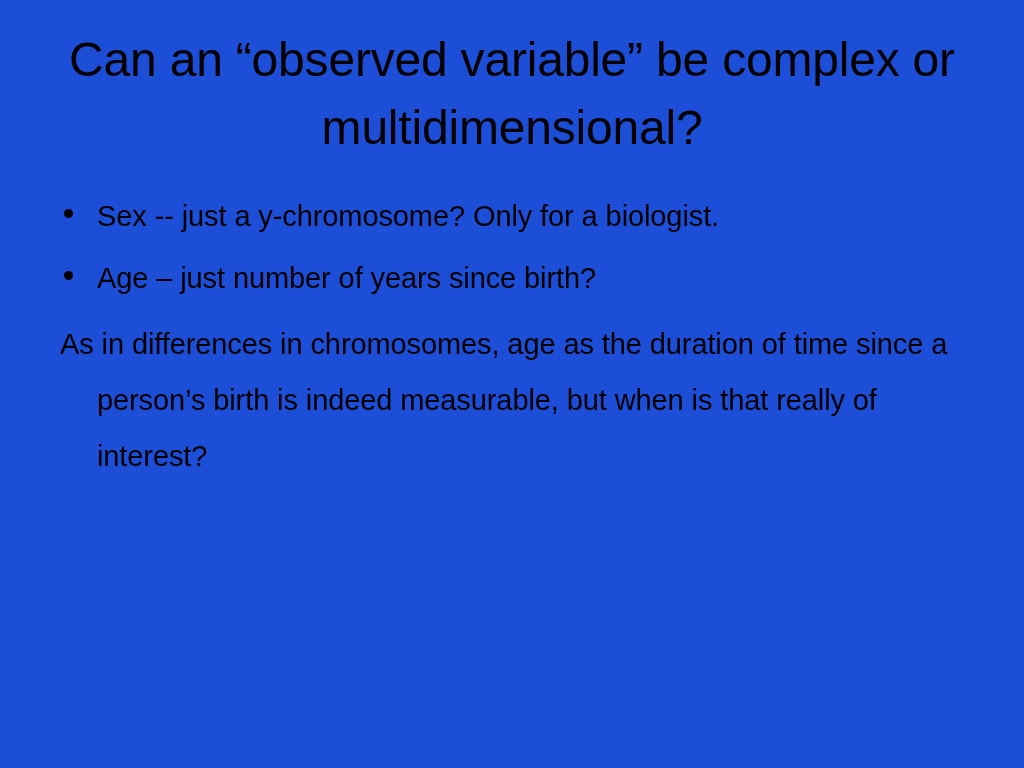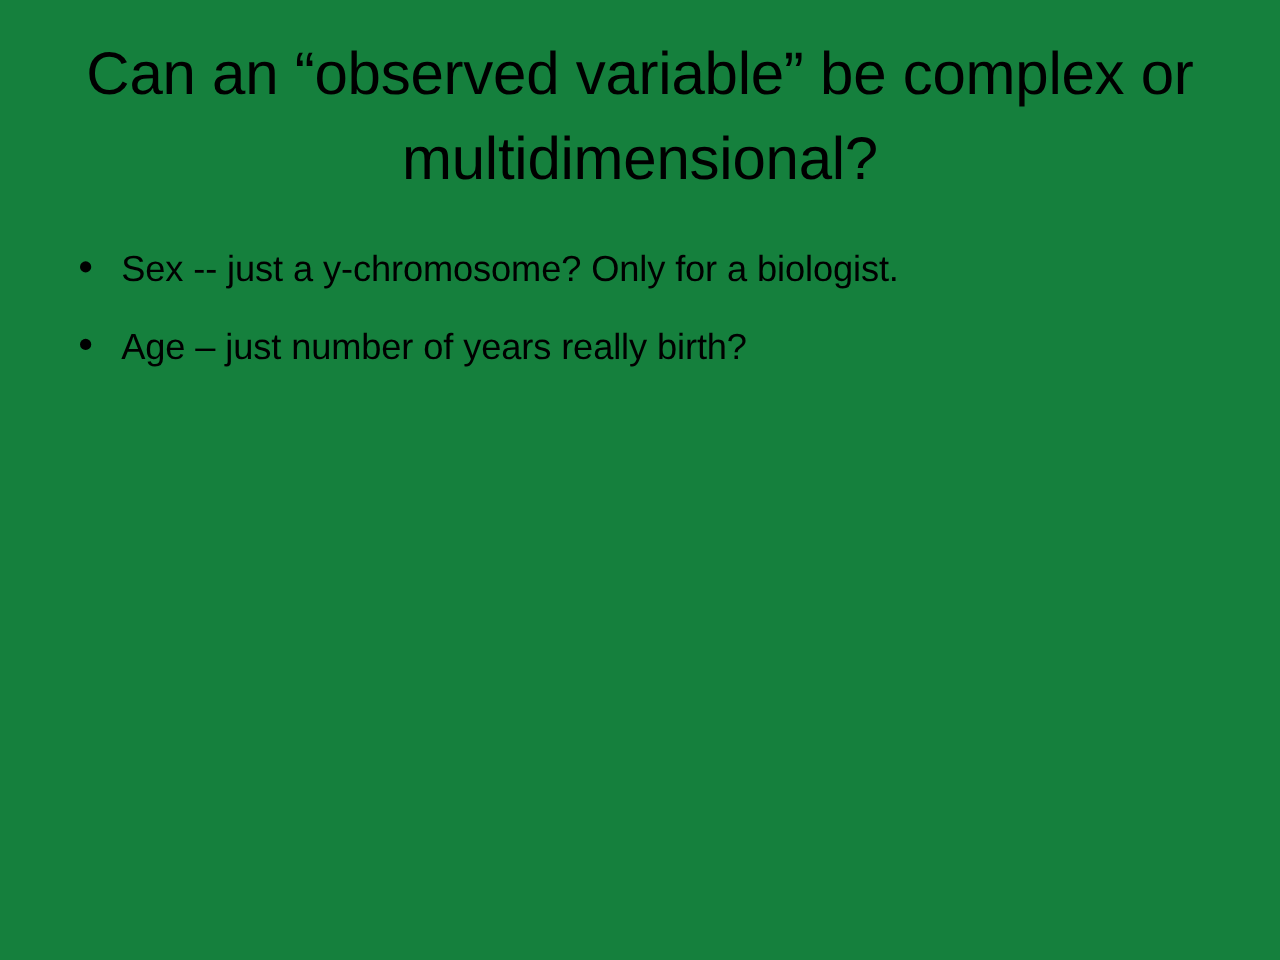--- a/index.html
+++ b/index.html
@@ -12,21 +12,21 @@
     background: #ffffff;
     font-family: "Liberation Sans", sans-serif;
     color: #000000;
     overflow: hidden;
   }
 
   .slide {
     position: relative;
     width: 1024px;
     height: 768px;
-    background: #15803d;
+    background: #1d4ed8;
   }
 
   
   .slide-title {
     position: absolute;
     left: 60px;
     top: 26px;
     width: 904px;
     text-align: center;
     font-size: 48px;
@@ -88,19 +88,20 @@
 
   <div class="body-block">
 
     <div class="bullet-line">
       <span class="bullet-dot"></span>
       <span class="bullet-text">Sex  --  just a y-chromosome?  Only for a biologist.</span>
     </div>
 
     <div class="bullet-line">
       <span class="bullet-dot"></span>
-      <span class="bullet-text">Age – just number of years really birth?</span>
+      <span class="bullet-text">Age – just number of years since birth?</span>
     </div>
 
+    <p class="plain-para">As in differences in chromosomes, age as the duration of time since a person’s birth is indeed measurable, but when is that really of interest?</p>
 
   </div>
 
 </div>
 
 </body></html>

